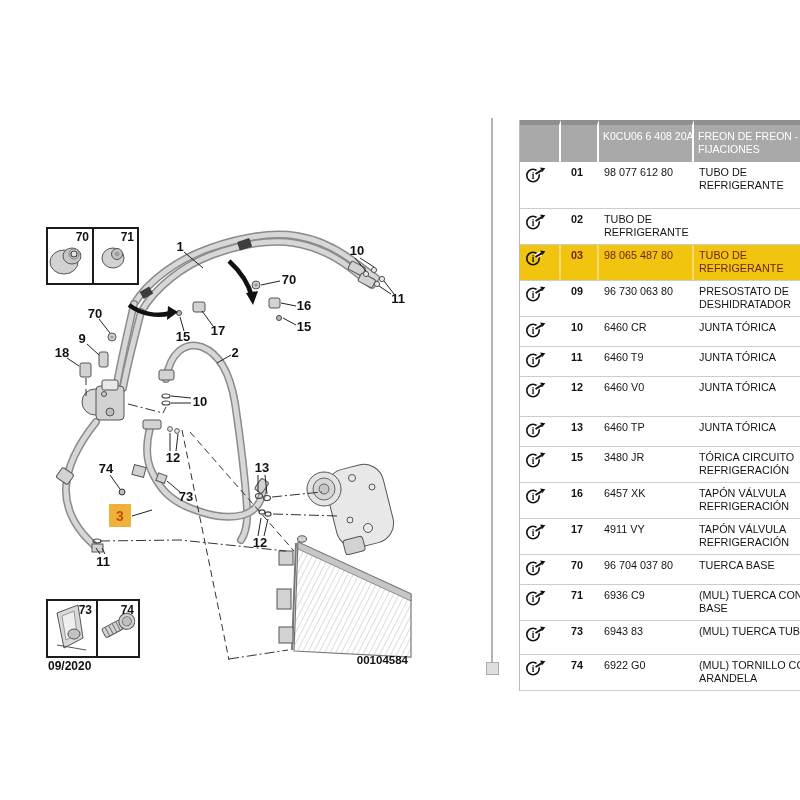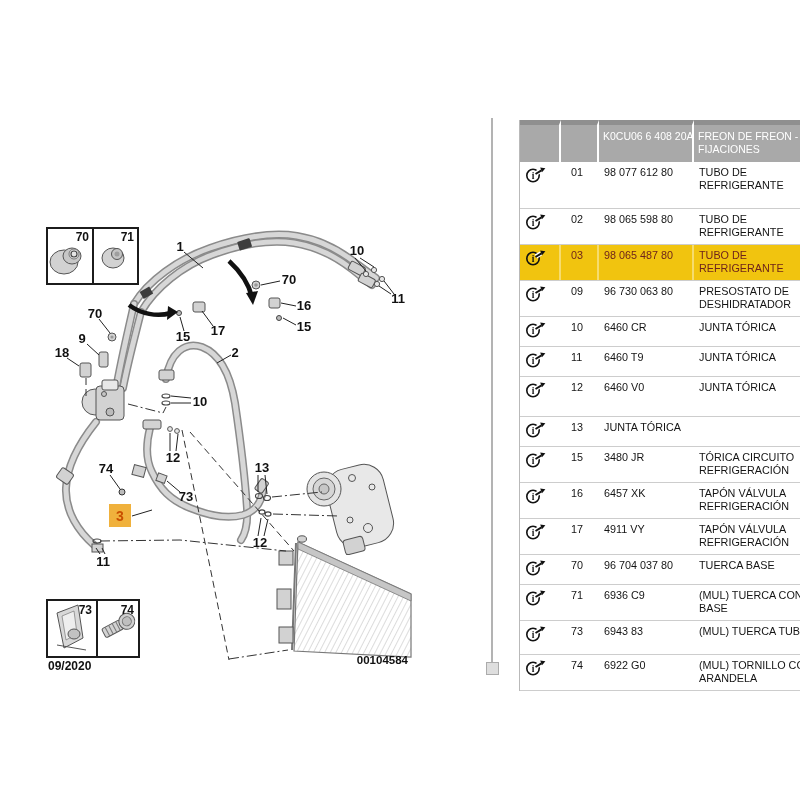--- a/index.html
+++ b/index.html
@@ -15,21 +15,21 @@
   .thead,.trow{display:grid;grid-template-columns:41px 38px 95px 1fr;}
   .thead .hcell{background:var(--header-bg,#a9a9a9);border-top:5px solid #8f8f8f;
                 border-right:2px solid #fff;color:var(--header-text,#fff);
                 font-size:10.5px;line-height:13px;padding:5px 4px 6px;min-height:25px;}
   .thead .hcell:last-child{border-right:none;}
   .hcell.nowrap{white-space:nowrap;overflow:hidden;}
   .trow{border-bottom:1px solid #cdcdcd;}
   .cell{background:#fff;border-right:2px solid #fff;font-size:10.8px;line-height:13px;
         color:#141414;padding:4px 5px 5px;}
   .cell:last-child{border-right:none;}
-  .c-item{padding-left:10px;}
+  .c-item{padding-left:10px;font-weight:bold;}
   .trow:nth-child(1){min-height:46px;}
   .trow:nth-child(7){min-height:39px;}
   .trow:nth-child(14){min-height:33px;}
   .trow.hl .cell{background:var(--hl-bg,#f1c40f);border-right-color:#f6dc6e;
                  color:var(--hl-text,#6e241c);}
   .info-icon{display:inline-block;width:22px;height:17px;cursor:pointer;}
   
   .lbl{font:bold 13px "Liberation Sans",sans-serif;fill:#111;cursor:pointer;}
   .lbl-small{font:bold 12px "Liberation Sans",sans-serif;fill:#111;}
   .code{font:bold 11.5px "Liberation Sans",sans-serif;fill:#111;}
@@ -297,21 +297,20 @@
         <svg viewBox="0 0 22 17" width="22" height="17">
           <circle cx="8" cy="9.5" r="6.2" fill="none" stroke="#111" stroke-width="1.6"></circle>
           <text x="8" y="13" font-size="9.5" font-weight="bold" font-family="'Liberation Serif',serif" text-anchor="middle" fill="#111">i</text>
           <path d="M11,7.5 L16,4.4" stroke="#fff" stroke-width="4.5" fill="none"></path>
           <path d="M10.5,8 L16.5,4.4" stroke="#111" stroke-width="1.9" fill="none"></path>
           <polygon points="15.2,1.6 20.4,2.2 17,6.2" fill="#111"></polygon>
         </svg>
       </span>
     </div>
     <div class="cell c-item">02</div>
-    <div class="cell c-part">98 065 598 80</div>
     <div class="cell c-desc">TUBO DE REFRIGERANTE</div>
   </div>
 
   <div class="trow hl">
     <div class="cell c-icon">
       <span class="info-icon">
         <svg viewBox="0 0 22 17" width="22" height="17">
           <circle cx="8" cy="9.5" r="6.2" fill="none" stroke="#111" stroke-width="1.6"></circle>
           <text x="8" y="13" font-size="9.5" font-weight="bold" font-family="'Liberation Serif',serif" text-anchor="middle" fill="#111">i</text>
           <path d="M11,7.5 L16,4.4" stroke="#fff" stroke-width="4.5" fill="none"></path>
@@ -399,20 +398,21 @@
         <svg viewBox="0 0 22 17" width="22" height="17">
           <circle cx="8" cy="9.5" r="6.2" fill="none" stroke="#111" stroke-width="1.6"></circle>
           <text x="8" y="13" font-size="9.5" font-weight="bold" font-family="'Liberation Serif',serif" text-anchor="middle" fill="#111">i</text>
           <path d="M11,7.5 L16,4.4" stroke="#fff" stroke-width="4.5" fill="none"></path>
           <path d="M10.5,8 L16.5,4.4" stroke="#111" stroke-width="1.9" fill="none"></path>
           <polygon points="15.2,1.6 20.4,2.2 17,6.2" fill="#111"></polygon>
         </svg>
       </span>
     </div>
     <div class="cell c-item">13</div>
+    <div class="cell c-part">6460 TP</div>
     <div class="cell c-desc">JUNTA TÓRICA</div>
   </div>
 
   <div class="trow">
     <div class="cell c-icon">
       <span class="info-icon">
         <svg viewBox="0 0 22 17" width="22" height="17">
           <circle cx="8" cy="9.5" r="6.2" fill="none" stroke="#111" stroke-width="1.6"></circle>
           <text x="8" y="13" font-size="9.5" font-weight="bold" font-family="'Liberation Serif',serif" text-anchor="middle" fill="#111">i</text>
           <path d="M11,7.5 L16,4.4" stroke="#fff" stroke-width="4.5" fill="none"></path>

